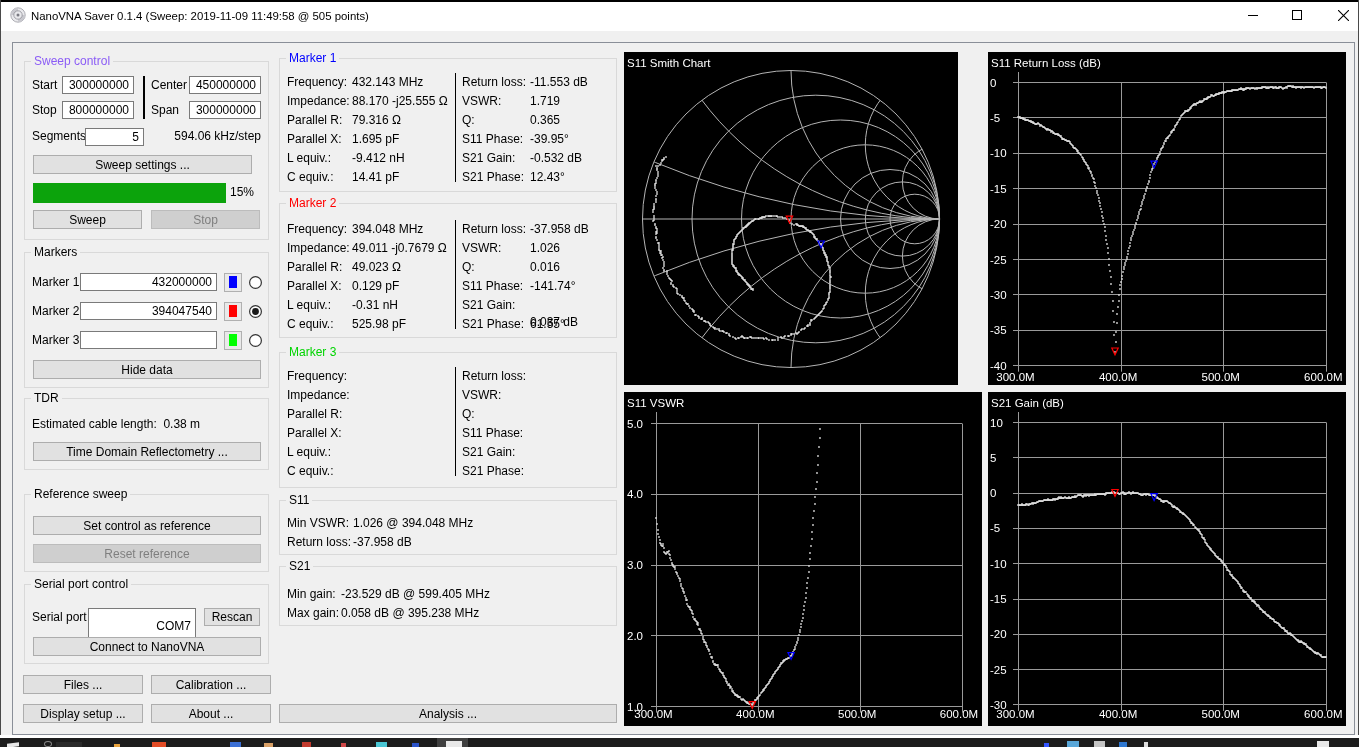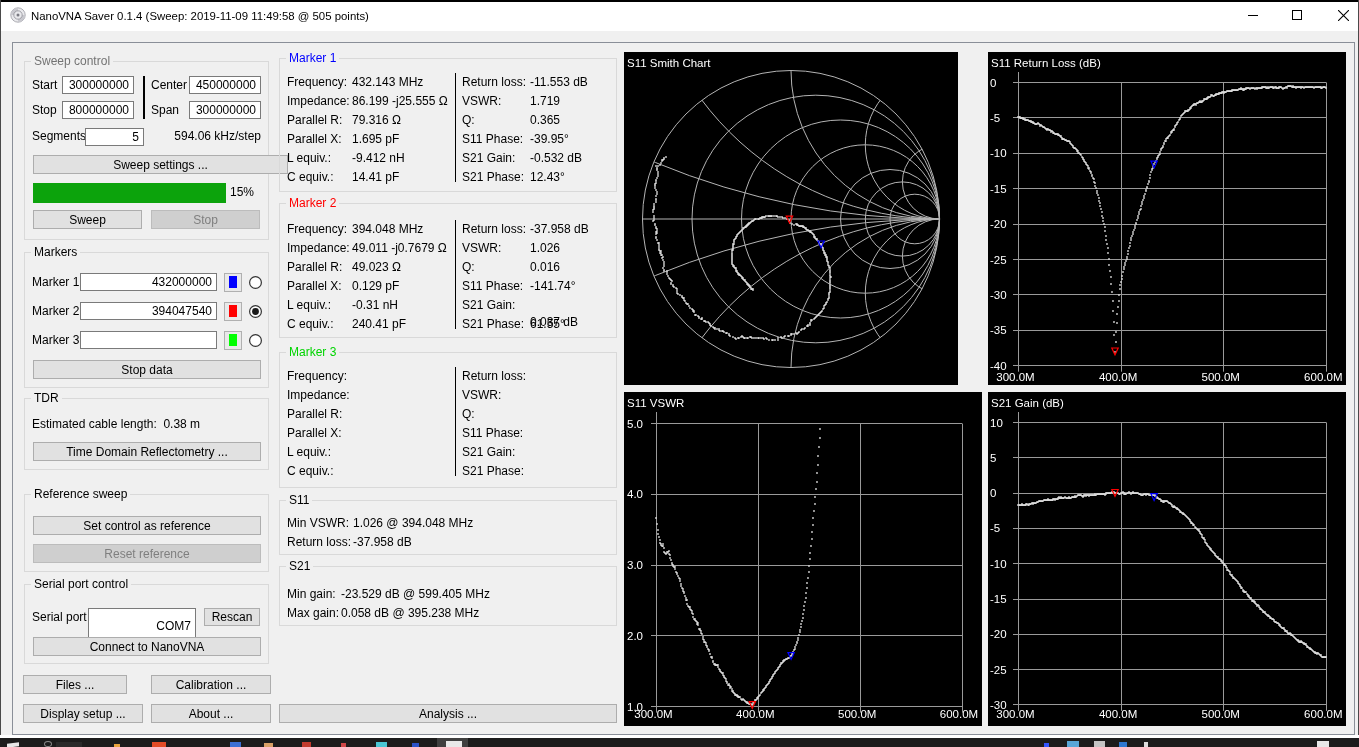--- a/index.html
+++ b/index.html
@@ -26,35 +26,35 @@
 <circle cx="8" cy="8" r="1.5" fill="#7a7a82"></circle>
 </svg>
 <div class="lbl" style="left:31px;top:7px;font-size:11.4px">NanoVNA Saver 0.1.4 (Sweep: 2019-11-09 11:49:58 @ 505 points)</div>
 <div class="abs" style="left:1248px;top:15px;width:10px;height:1px;background:#000"></div>
 <div class="abs" style="left:1292px;top:10px;width:10px;height:10px;border:1px solid #000"></div>
 <svg class="abs" style="left:1338px;top:10px" width="11" height="11" viewBox="0 0 11 11">
 <path d="M0 0L11 11M11 0L0 11" stroke="#000" stroke-width="1.1"></path>
   </svg>
 <div class="abs" style="left:12px;top:42px;width:1343px;height:693px;border:1px solid #8a8f98"></div>
 <div class="gb" style="left:24px;top:61px;width:245px;height:179px">
-    <span class="gt" style="color:#737373">Sweep control</span>
+    <span class="gt" style="color:#8b5cf6">Sweep control</span>
   </div>
 <div class="lbl" style="left:32px;top:76.0px">Start</div>
 <div class="inp" style="left:62px;top:76px;width:72px;height:18px">300000000</div>
 <div class="lbl" style="left:151px;top:76.0px">Center</div>
 <div class="inp" style="left:189px;top:76px;width:72px;height:18px">450000000</div>
 <div class="lbl" style="left:32px;top:101.0px">Stop</div>
 <div class="inp" style="left:62px;top:101px;width:72px;height:18px">800000000</div>
 <div class="lbl" style="left:151px;top:101.0px">Span</div>
 <div class="inp" style="left:189px;top:101px;width:72px;height:18px">300000000</div>
 <div class="abs" style="left:143px;top:76px;width:2px;height:43px;background:#000"></div>
 <div class="lbl" style="left:32px;top:127.0px">Segments</div>
 <div class="inp" style="left:85px;top:128px;width:59px;height:18px">5</div>
 <div class="lbl" style="left:261px;top:127.0px;transform:translateX(-100%)">594.06 kHz/step</div>
-<div class="btn" style="left:33px;top:155px;width:255px;height:19px">Sweep settings ...</div>
+<div class="btn" style="left:33px;top:155px;width:219px;height:19px">Sweep settings ...</div>
 <div class="abs" style="left:33px;top:183px;width:193px;height:20px;background:#0ca30c"></div>
 <div class="lbl" style="left:230px;top:183.0px">15%</div>
 <div class="btn" style="left:33px;top:210px;width:109px;height:19px">Sweep</div>
 <div class="btn dis" style="left:151px;top:210px;width:109px;height:19px">Stop</div>
 <div class="gb" style="left:24px;top:252px;width:245px;height:136px">
     <span class="gt" style="color:#000">Markers</span>
   </div>
 <div class="lbl" style="left:32px;top:273.0px">Marker 1</div>
 <div class="inp" style="left:80px;top:273px;width:137px;height:18px">432000000</div>
 <div class="abs" style="left:224px;top:273px;width:18px;height:19px;background:#e9e9e9;border:1px solid #b0b0b0"></div>
@@ -70,51 +70,51 @@
     <circle cx="6.5" cy="6.5" r="5.9" fill="#fff" stroke="#333" stroke-width="1.2"></circle>
     <circle cx="6.5" cy="6.5" r="3.4" fill="#1a1a1a"></circle>
   </svg>
 <div class="lbl" style="left:32px;top:331.0px">Marker 3</div>
 <div class="inp" style="left:80px;top:331px;width:137px;height:18px"></div>
 <div class="abs" style="left:224px;top:331px;width:18px;height:19px;background:#e9e9e9;border:1px solid #b0b0b0"></div>
 <div class="abs" style="left:229px;top:334px;width:8px;height:12px;background:#00ff00"></div>
 <svg class="abs" style="left:249px;top:334px" width="13" height="13" viewBox="0 0 13 13">
     <circle cx="6.5" cy="6.5" r="5.9" fill="#fff" stroke="#333" stroke-width="1.2"></circle>
   </svg>
-<div class="btn" style="left:33px;top:360px;width:228px;height:19px">Stop data</div>
+<div class="btn" style="left:33px;top:360px;width:228px;height:19px">Hide data</div>
 <div class="gb" style="left:24px;top:398px;width:245px;height:72px">
     <span class="gt" style="color:#000">TDR</span>
   </div>
 <div class="lbl" style="left:32px;top:415.0px">Estimated cable length:&nbsp; 0.38 m</div>
 <div class="btn" style="left:33px;top:442px;width:228px;height:19px">Time Domain Reflectometry ...</div>
 <div class="gb" style="left:24px;top:494px;width:245px;height:78px">
     <span class="gt" style="color:#000">Reference sweep</span>
   </div>
 <div class="btn" style="left:33px;top:516px;width:228px;height:19px">Set control as reference</div>
 <div class="btn dis" style="left:33px;top:544px;width:228px;height:19px">Reset reference</div>
 <div class="gb" style="left:24px;top:584px;width:245px;height:80px">
     <span class="gt" style="color:#000">Serial port control</span>
   </div>
 <div class="lbl" style="left:32px;top:608.0px">Serial port</div>
 <div class="inp" style="left:88px;top:608px;width:108px;height:36px">COM7</div>
 <div class="btn" style="left:204px;top:608px;width:56px;height:18px">Rescan</div>
 <div class="btn" style="left:33px;top:637px;width:228px;height:19px">Connect to NanoVNA</div>
-<div class="btn" style="left:23px;top:675px;width:104px;height:19px">Files ...</div>
+<div class="btn" style="left:23px;top:675px;width:120px;height:19px">Files ...</div>
 <div class="btn" style="left:151px;top:675px;width:120px;height:19px">Calibration ...</div>
 <div class="btn" style="left:23px;top:704px;width:120px;height:19px">Display setup ...</div>
 <div class="btn" style="left:151px;top:704px;width:120px;height:19px">About ...</div>
 <div class="gb" style="left:279px;top:58px;width:338px;height:134px">
     <span class="gt" style="color:#0000ff">Marker 1</span>
   </div>
 <div class="lbl" style="left:287px;top:72.5px">Frequency:</div>
 <div class="lbl" style="left:352px;top:72.5px">432.143 MHz</div>
 <div class="lbl" style="left:462px;top:72.5px">Return loss:</div>
 <div class="lbl" style="left:530px;top:72.5px">-11.553 dB</div>
 <div class="lbl" style="left:287px;top:91.5px">Impedance:</div>
-<div class="lbl" style="left:352px;top:91.5px">86.199 -j25.555 Ω</div>
+<div class="lbl" style="left:352px;top:91.5px">88.170 -j25.555 Ω</div>
 <div class="lbl" style="left:462px;top:91.5px">VSWR:</div>
 <div class="lbl" style="left:530px;top:91.5px">1.719</div>
 <div class="lbl" style="left:287px;top:110.5px">Parallel R:</div>
 <div class="lbl" style="left:352px;top:110.5px">79.316 Ω</div>
 <div class="lbl" style="left:462px;top:110.5px">Q:</div>
 <div class="lbl" style="left:530px;top:110.5px">0.365</div>
 <div class="lbl" style="left:287px;top:129.5px">Parallel X:</div>
 <div class="lbl" style="left:352px;top:129.5px">1.695 pF</div>
 <div class="lbl" style="left:462px;top:129.5px">S11 Phase:</div>
 <div class="lbl" style="left:530px;top:129.5px">-39.95°</div>
@@ -144,21 +144,21 @@
 <div class="lbl" style="left:530px;top:257.5px">0.016</div>
 <div class="lbl" style="left:287px;top:276.5px">Parallel X:</div>
 <div class="lbl" style="left:352px;top:276.5px">0.129 pF</div>
 <div class="lbl" style="left:462px;top:276.5px">S11 Phase:</div>
 <div class="lbl" style="left:530px;top:276.5px">-141.74°</div>
 <div class="lbl" style="left:287px;top:295.5px">L equiv.:</div>
 <div class="lbl" style="left:352px;top:295.5px">-0.31 nH</div>
 <div class="lbl" style="left:462px;top:295.5px">S21 Gain:</div>
 <div class="lbl" style="left:530px;top:313px">0.037 dB</div>
 <div class="lbl" style="left:287px;top:314.5px">C equiv.:</div>
-<div class="lbl" style="left:352px;top:314.5px">240.41 pF</div>
+<div class="lbl" style="left:352px;top:314.5px">525.98 pF</div>
 <div class="lbl" style="left:462px;top:314.5px">S21 Phase:</div>
 <div class="lbl" style="left:530px;top:314.5px">61.55°</div>
 <div class="abs" style="left:455px;top:220px;width:1px;height:109px;background:#000"></div>
 <div class="gb" style="left:279px;top:352px;width:338px;height:136px">
     <span class="gt" style="color:#00d400">Marker 3</span>
   </div>
 <div class="lbl" style="left:287px;top:366.5px">Frequency:</div>
 <div class="lbl" style="left:462px;top:366.5px">Return loss:</div>
 <div class="lbl" style="left:287px;top:385.5px">Impedance:</div>
 <div class="lbl" style="left:462px;top:385.5px">VSWR:</div>

